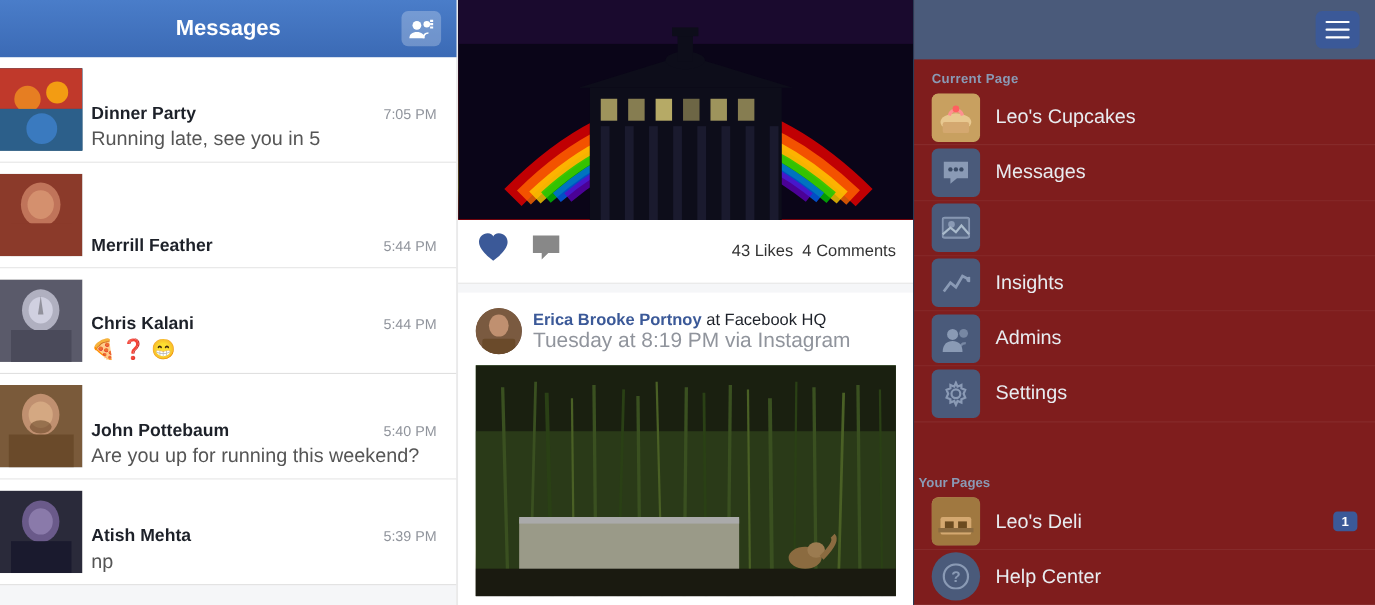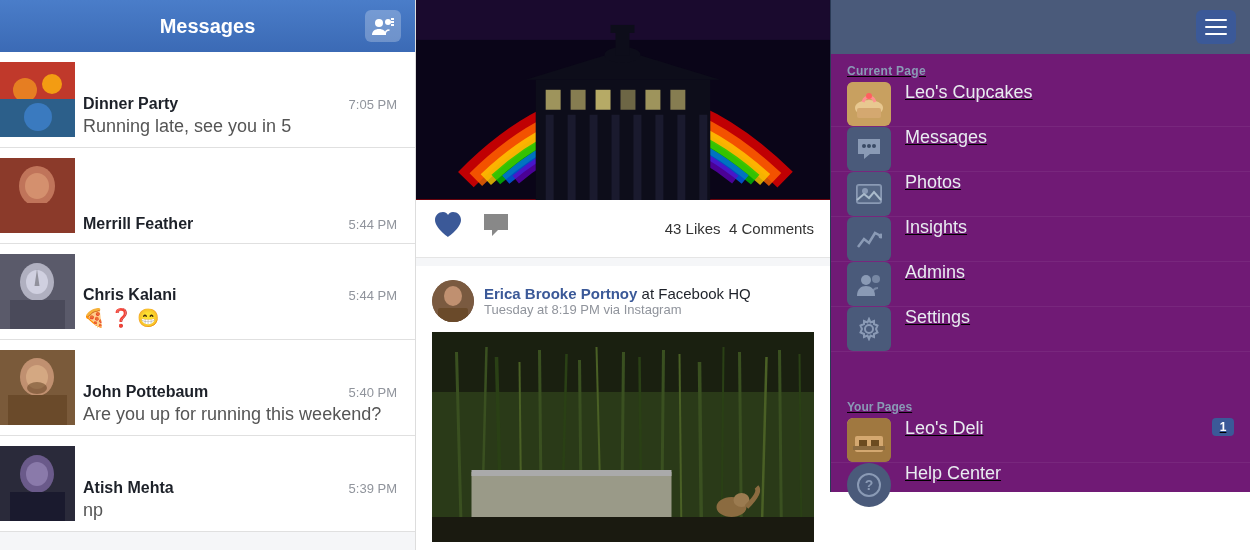--- a/index.html
+++ b/index.html
@@ -165,43 +165,42 @@
     .post-author {
       font-size: 15px;
       font-weight: bold;
       color: #3b5998;
     }
     .post-location {
       color: #1d2129;
       font-weight: normal;
     }
     .post-meta {
-      font-size: 13px;
+      font-size: 19px;
       color: #90949c;
       margin-top: 0;
     }
     .post-image {
       width: 100%;
       height: 210px;
       background: linear-gradient(to bottom, #2d4a1e 0%, #1a3a10 30%, #4a6030 60%, #8a9a60 80%, #3a3020 90%, #1a1a10 100%);
       margin-top: 10px;
       position: relative;
       overflow: hidden;
     }
 
     
     .nav-panel {
       width: 420px;
-      height: 492px;
-      background: #701a75;
+      height: 550px;
+      background: #7f1d1d;
       flex-shrink: 0;
       display: flex;
       flex-direction: column;
       border-left: 1px solid #2a3a55;
-      text-decoration: underline;
     }
     .nav-header {
       display: flex;
       align-items: center;
       justify-content: flex-end;
       padding: 10px 14px;
       background: #4a5a7a;
     }
     .hamburger-btn {
       background: #3b5998;
@@ -226,21 +225,21 @@
     .nav-section-label {
       font-size: 12px;
       color: #8a9ab5;
       padding: 10px 16px 4px;
       text-transform: none;
       font-weight: 600;
       letter-spacing: 0.3px;
     }
     .nav-item {
       display: flex;
-      align-items: flex-start;
+      align-items: center;
       padding: 0 16px;
       height: 56px;
       cursor: pointer;
       border-bottom: 1px solid rgba(255,255,255,0.06);
       position: relative;
     }
     .nav-item-icon {
       width: 44px;
       height: 44px;
       border-radius: 6px;
@@ -274,21 +273,21 @@
     .messages-nav-icon { background: #4a5a7a; }
     .photos-nav-icon { background: #4a5a7a; }
     .insights-nav-icon { background: #4a5a7a; }
     .admins-nav-icon { background: #4a5a7a; }
     .settings-nav-icon { background: #4a5a7a; }
     .deli-icon { background: linear-gradient(135deg, #c8a060 0%, #8B6B40 100%); }
     .help-nav-icon { background: #4a5a7a; border-radius: 50%; }
     .your-pages-label {
       font-size: 12px;
       color: #8a9ab5;
-      padding: 8px 16px 4px;
+      padding: 8px 4px 4px;
       font-weight: 600;
       margin-top: 40px;
     }
 
     
     .rainbow-arch {
       position: absolute;
       top: 0; left: 0; right: 0; bottom: 0;
     }
   </style>
@@ -571,21 +570,20 @@
 
   <div class="nav-item">
     <div class="nav-item-icon photos-nav-icon">
       <svg width="26" height="24" viewBox="0 0 26 24" fill="#8a9ab5">
         <rect x="1" y="3" width="24" height="18" rx="2" fill="none" stroke="#8a9ab5" stroke-width="2"></rect>
         <rect x="1" y="3" width="24" height="18" rx="2" fill="#6a7a95" opacity="0.4"></rect>
         <circle cx="9" cy="9" r="3" fill="#8a9ab5"></circle>
         <path d="M1 18 L8 12 L13 16 L18 10 L25 18" fill="none" stroke="#aabbcc" stroke-width="2"></path>
       </svg>
     </div>
-    <span class="nav-item-label">Photos</span>
   </div>
 
   <div class="nav-item">
     <div class="nav-item-icon insights-nav-icon">
       <svg width="26" height="24" viewBox="0 0 26 24">
         <polyline points="2,20 8,12 13,16 19,6 25,9" fill="none" stroke="#8a9ab5" stroke-width="2.5"></polyline>
         <circle cx="25" cy="9" r="2.5" fill="#8a9ab5"></circle>
       </svg>
     </div>
     <span class="nav-item-label">Insights</span>

